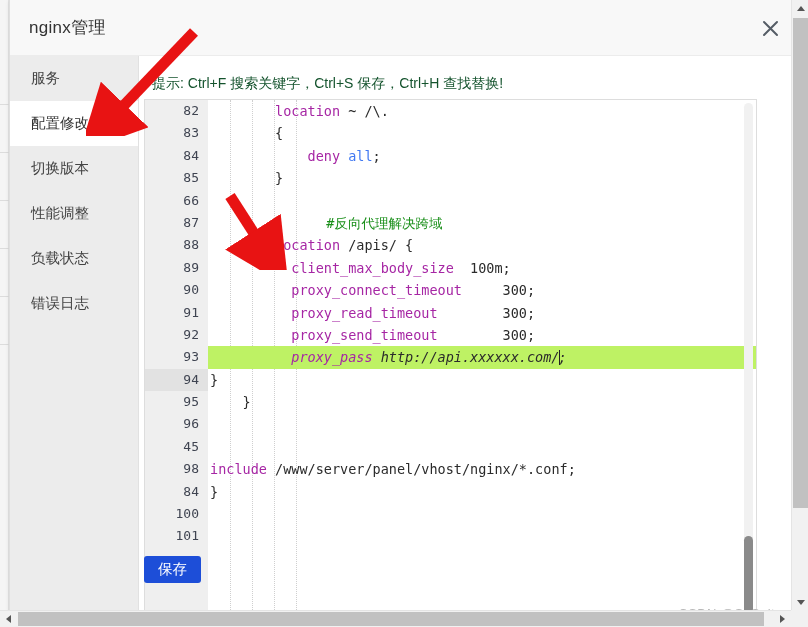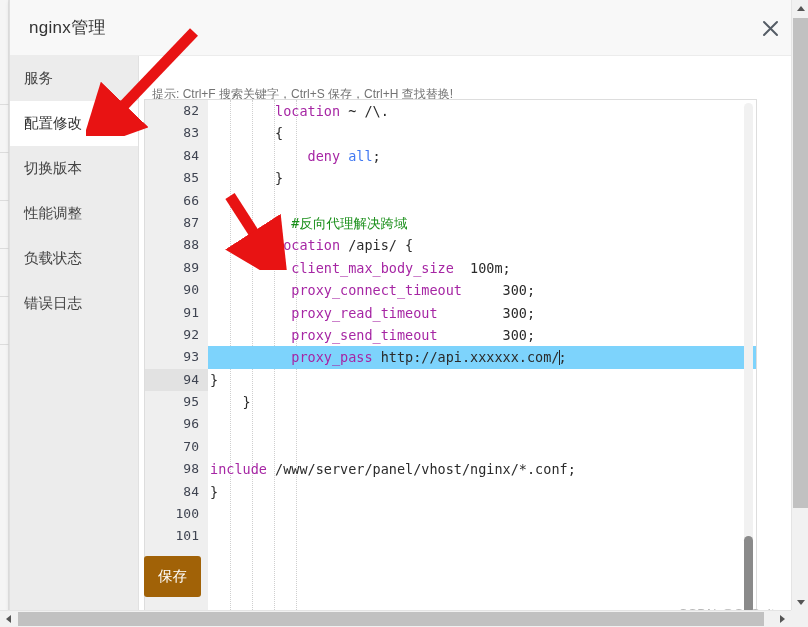--- a/index.html
+++ b/index.html
@@ -78,43 +78,43 @@
   .sidebar {
     width: 129px;
     background: #ececec;
     border-right: 1px solid #e1e1e1;
     flex: 0 0 129px;
     padding-top: 0;
   }
   .side-item {
     height: 45px;
     line-height: 45px;
-    padding-left: 14px;
+    padding-left: 21px;
     font-size: 14.5px;
     color: #444444;
     cursor: pointer;
     white-space: nowrap;
   }
   .side-item.active {
     background: #ffffff;
     color: #333333;
   }
 
   
   .main {
     flex: 1 1 auto;
     position: relative;
     background: #ffffff;
     padding: 0;
   }
   .tip {
     position: absolute;
-    left: 13px; top: 30px;
-    font-size: 12px;
-    color: #737373;
+    left: 13px; top: 19px;
+    font-size: 14px;
+    color: #14532d;
     white-space: nowrap;
   }
 
   
   .editor {
     position: absolute;
     left: 5px; top: 43px;
     width: 613px; height: 536px;
     border: 1px solid #dddddd;
     background: #ffffff;
@@ -146,25 +146,25 @@
   .code-line {
     position: relative;
     height: 22.4px;
     line-height: 22.4px;
     white-space: pre;
     font-family: "DejaVu Sans Mono", "Liberation Mono", monospace;
     font-size: 13.5px;
     color: #383a42;
     padding-left: 2px;
   }
-  .code-line.active { background: #7dd3fc; }
+  .code-line.active { background: #bef264; font-style: italic; }
 
   .tok-kw  { color: #a626a4; text-align: center; }
   .tok-val { color: #4078f2; margin-top: 16px; }
-  .tok-cmt { color: #1a8f1a; }
+  .tok-cmt { color: #1a8f1a; margin-left: 35px; }
   .tok-txt { color: #2b2b2b; }
 
   
   .guides {
     position: absolute;
     left: 63px; top: 0;
     width: 200px; height: 100%;
     pointer-events: none;
   }
   .guides i {
@@ -197,22 +197,22 @@
     top: 82%;
     height: 17%;
     background: #8a8a8a;
     border-radius: 5px;
   }
 
   
   .save-btn {
     position: absolute;
     left: 5px; top: 500px;
-    width: 57px; height: 41px;
-    background: #a16207;
+    width: 57px; height: 27px;
+    background: #1d4ed8;
     color: #ffffff;
     font-size: 14.5px;
     border: none;
     border-radius: 3px;
     cursor: pointer;
     font-family: "Liberation Sans", "DejaVu Sans", sans-serif;
   }
 
   
   .watermark {
@@ -330,21 +330,21 @@
               <div class="ln">87</div>
               <div class="ln">88</div>
               <div class="ln">89</div>
               <div class="ln">90</div>
               <div class="ln">91</div>
               <div class="ln">92</div>
               <div class="ln">93</div>
               <div class="ln active">94</div>
               <div class="ln">95</div>
               <div class="ln">96</div>
-              <div class="ln">70</div>
+              <div class="ln">45</div>
               <div class="ln">98</div>
               <div class="ln">84</div>
               <div class="ln">100</div>
               <div class="ln">101</div>
             </div>
           <div class="guides">
             <i style="left:22px"></i>
             <i style="left:44px"></i>
             <i style="left:66px"></i>
             <i style="left:88px"></i>

